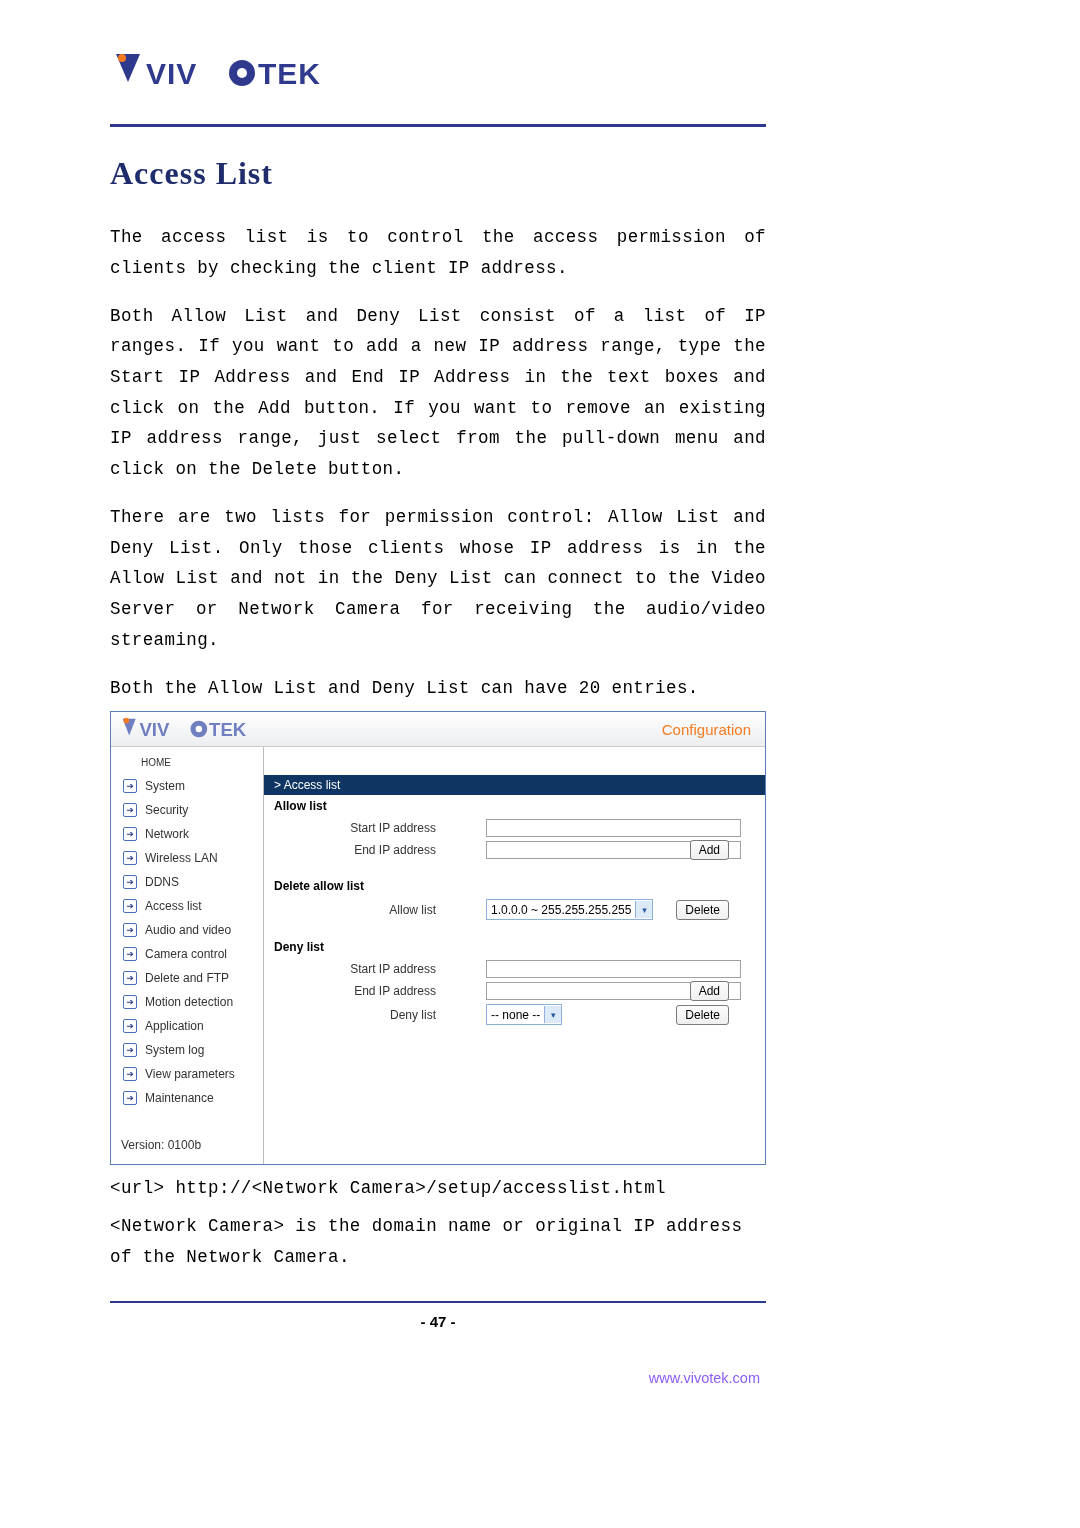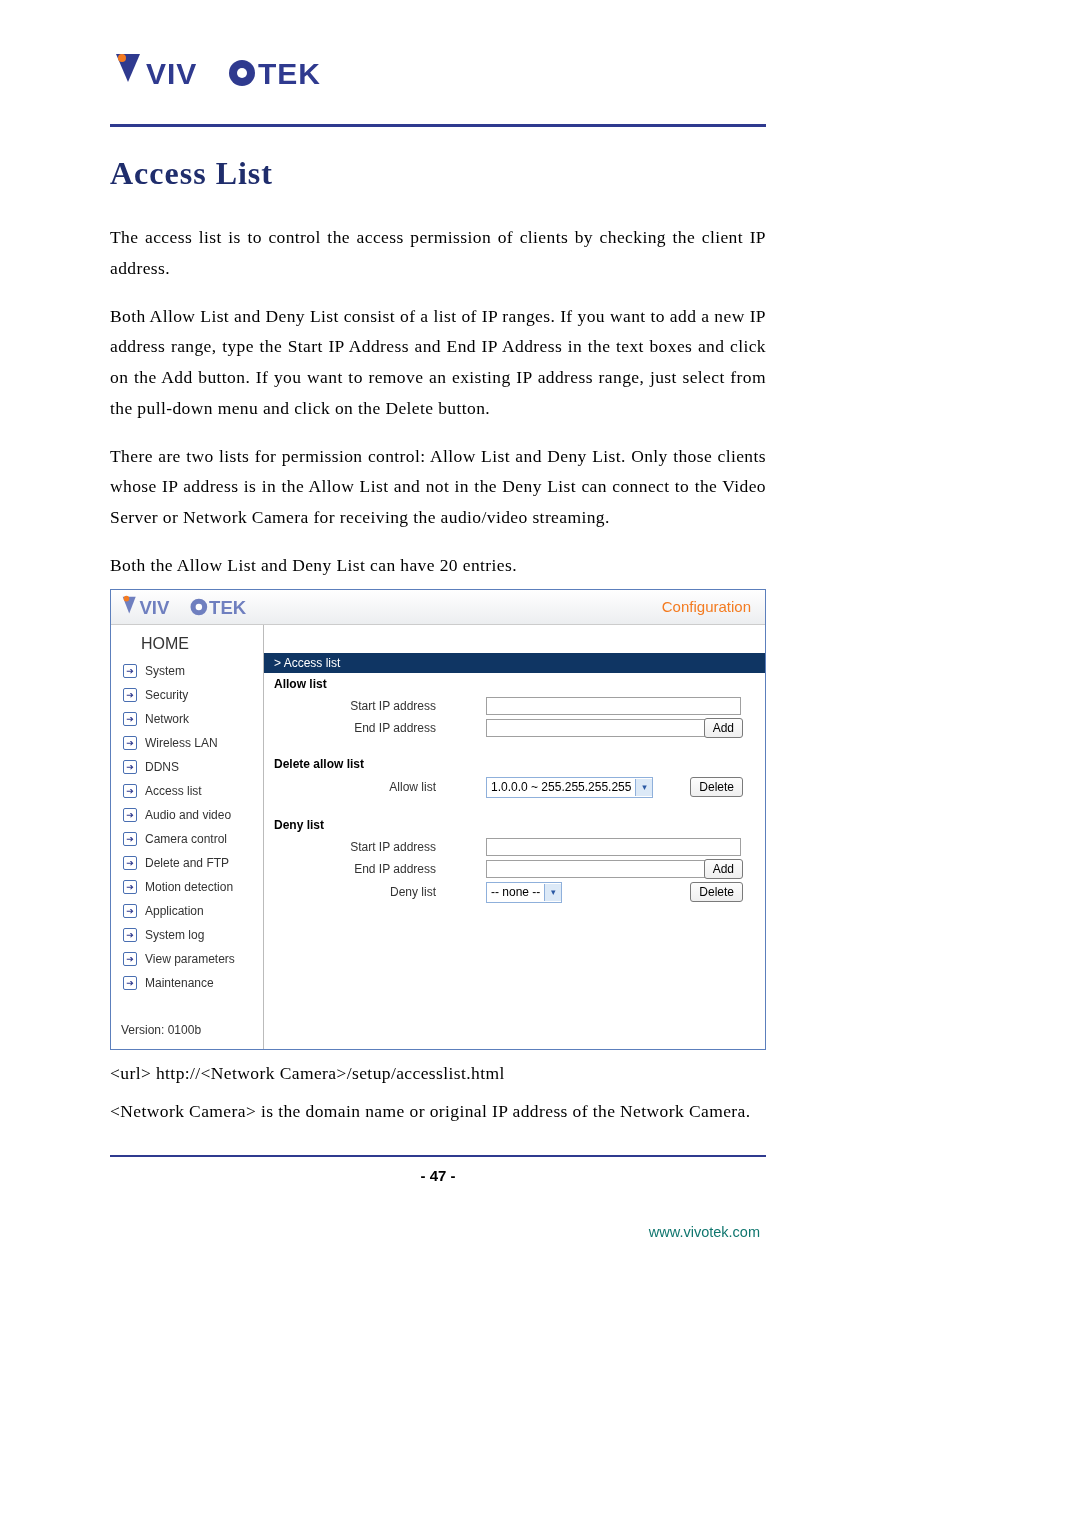--- a/index.html
+++ b/index.html
@@ -36,21 +36,21 @@
     margin: 28px 0 10px 0;
   }
   h1.title {
     font-family: Georgia, 'Times New Roman', serif;
     font-size: 32px;
     letter-spacing: 1px;
     color: #1f2d6c;
     margin: 14px 0 30px 0;
   }
   .body-text {
-    font-family: Liberation Serif, serif;
+    font-family: Liberation Mono, monospace;
     font-size: 17.5px;
     line-height: 1.75;
     color: #000;
     text-align: justify;
     letter-spacing: 0.4px;
   }
   .config-panel {
     border: 1px solid #5c7fbc;
     margin-top: 8px;
     background: #fff;
@@ -83,21 +83,21 @@
     width: 146px;
     flex: 0 0 146px;
     padding: 4px 0 12px 0;
     font-size: 12px;
     color: #333;
   }
   .cp-nav .home {
     display: block;
     padding: 6px 0 6px 30px;
     color: #333;
-    font-size: 16px;
+    font-size: 10px;
   }
   .cp-nav .item {
     display: flex;
     align-items: center;
     padding: 2px 0 2px 12px;
     line-height: 20px;
   }
   .cp-nav .arrow-ic {
     width: 12px;
     height: 12px;
@@ -164,21 +164,21 @@
     background: linear-gradient(#fdfdfd,#efefef);
     border-radius: 3px;
     height: 20px;
     font-size: 12px;
     padding: 0 8px;
     cursor: pointer;
     font-family: Verdana, Arial, sans-serif;
   }
   .btn-right {
     position: absolute;
-    right: 22px;
+    right: 36px;
   }
   .row-rel {
     position: relative;
   }
   .select-drop {
     display: inline-flex;
     align-items: center;
     border: 1px solid #8fb0db;
     height: 19px;
     background: #fff;
@@ -200,21 +200,21 @@
   .page-num {
     text-align: center;
     font-weight: bold;
     font-size: 15px;
     margin-top: 6px;
   }
   .footer-url {
     text-align: right;
     font-size: 14.5px;
     margin-top: 40px;
-    color: #0f766e;
+    color: #8b5cf6;
     padding-right: 6px;
   }
   .mt8 { margin-top: 8px; }
   .mt14 { margin-top: 14px; }
 </style>
 </head>
 <body>
 
 <div class="page">
 

